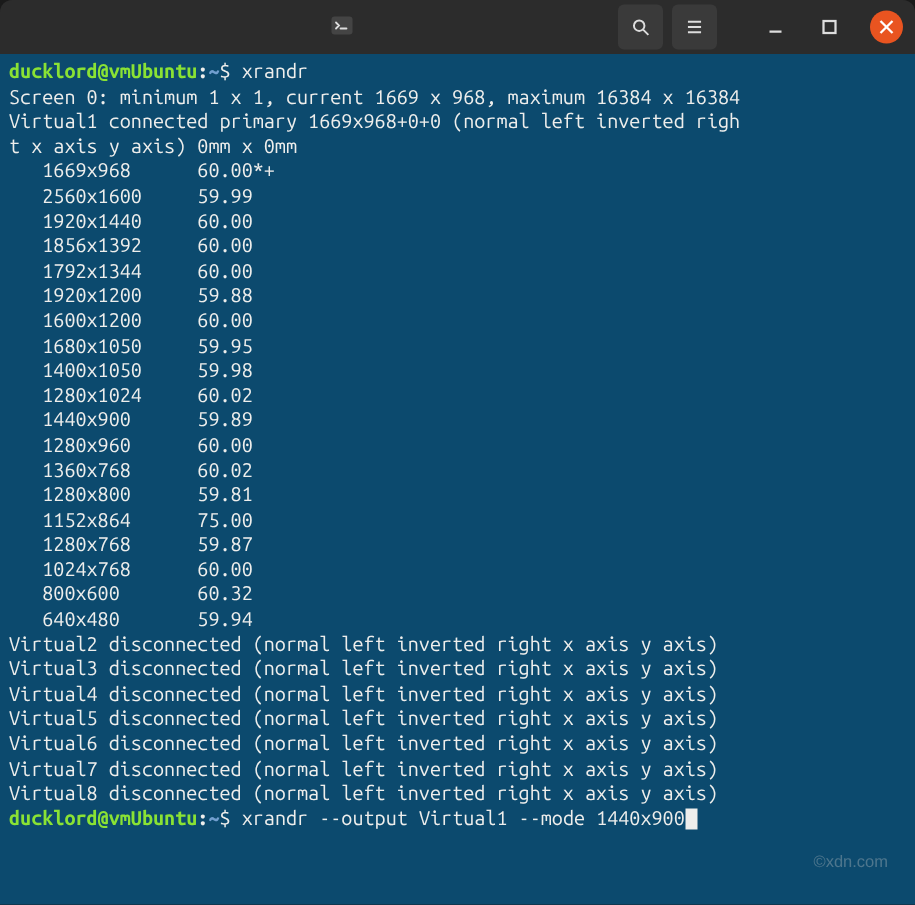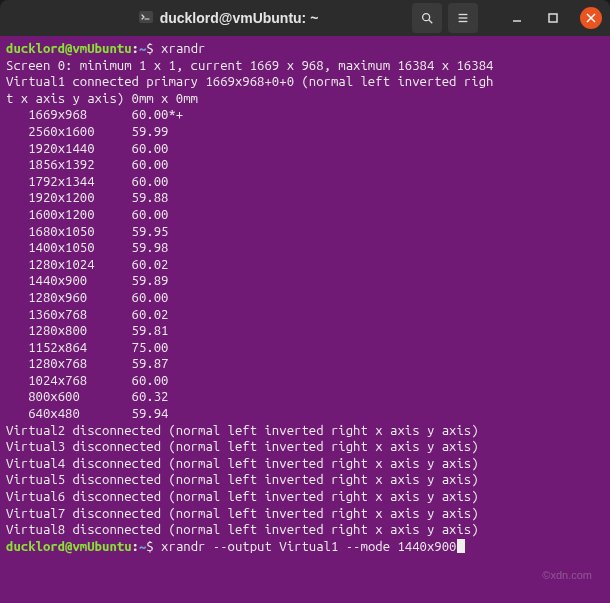--- a/index.html
+++ b/index.html
@@ -52,21 +52,21 @@
     .titlebar-btn.close {
       background: #e95420;
       border-radius: 50%;
       width: 22px;
       height: 22px;
       margin-left: 6px;
     }
     .titlebar-btn svg { display: block; }
     .terminal {
       flex: 1;
-      background: #701a75;
+      background: #0c4a6e;
       padding: 4px 6px;
       font-family: "Ubuntu Mono", "DejaVu Sans Mono", monospace;
       font-size: 13.2px;
       line-height: 16.6px;
       color: #eeeeec;
       overflow: hidden;
       white-space: pre;
     }
     .prompt-user { color: #8ae234; font-weight: bold; }
     .prompt-colon { color: #eeeeec; font-weight: bold; }
@@ -100,21 +100,20 @@
 <div class="window">
   <div class="titlebar">
     <div class="titlebar-left"></div>
     <div class="title-center">
       <span>
         <svg width="16" height="16" viewBox="0 0 16 16">
               <rect x="1" y="2" width="14" height="12" rx="2" fill="#444"></rect>
               <path d="M4 6l2 2-2 2M7 10h4" stroke="#ddd" stroke-width="1.2" fill="none" stroke-linecap="round"></path>
             </svg>
       </span>
-      <span class="title-text">ducklord@vmUbuntu: ~</span>
     </div>
     <div class="titlebar-btn">
       <svg width="14" height="14" viewBox="0 0 16 16">
             <circle cx="7" cy="7" r="4" stroke="#ddd" stroke-width="1.5" fill="none"></circle>
             <line x1="10" y1="10" x2="14" y2="14" stroke="#ddd" stroke-width="1.5"></line>
           </svg>
     </div>
     <div class="titlebar-btn">
       <svg width="14" height="14" viewBox="0 0 16 16">
             <line x1="3" y1="4" x2="13" y2="4" stroke="#ddd" stroke-width="1.5"></line>

